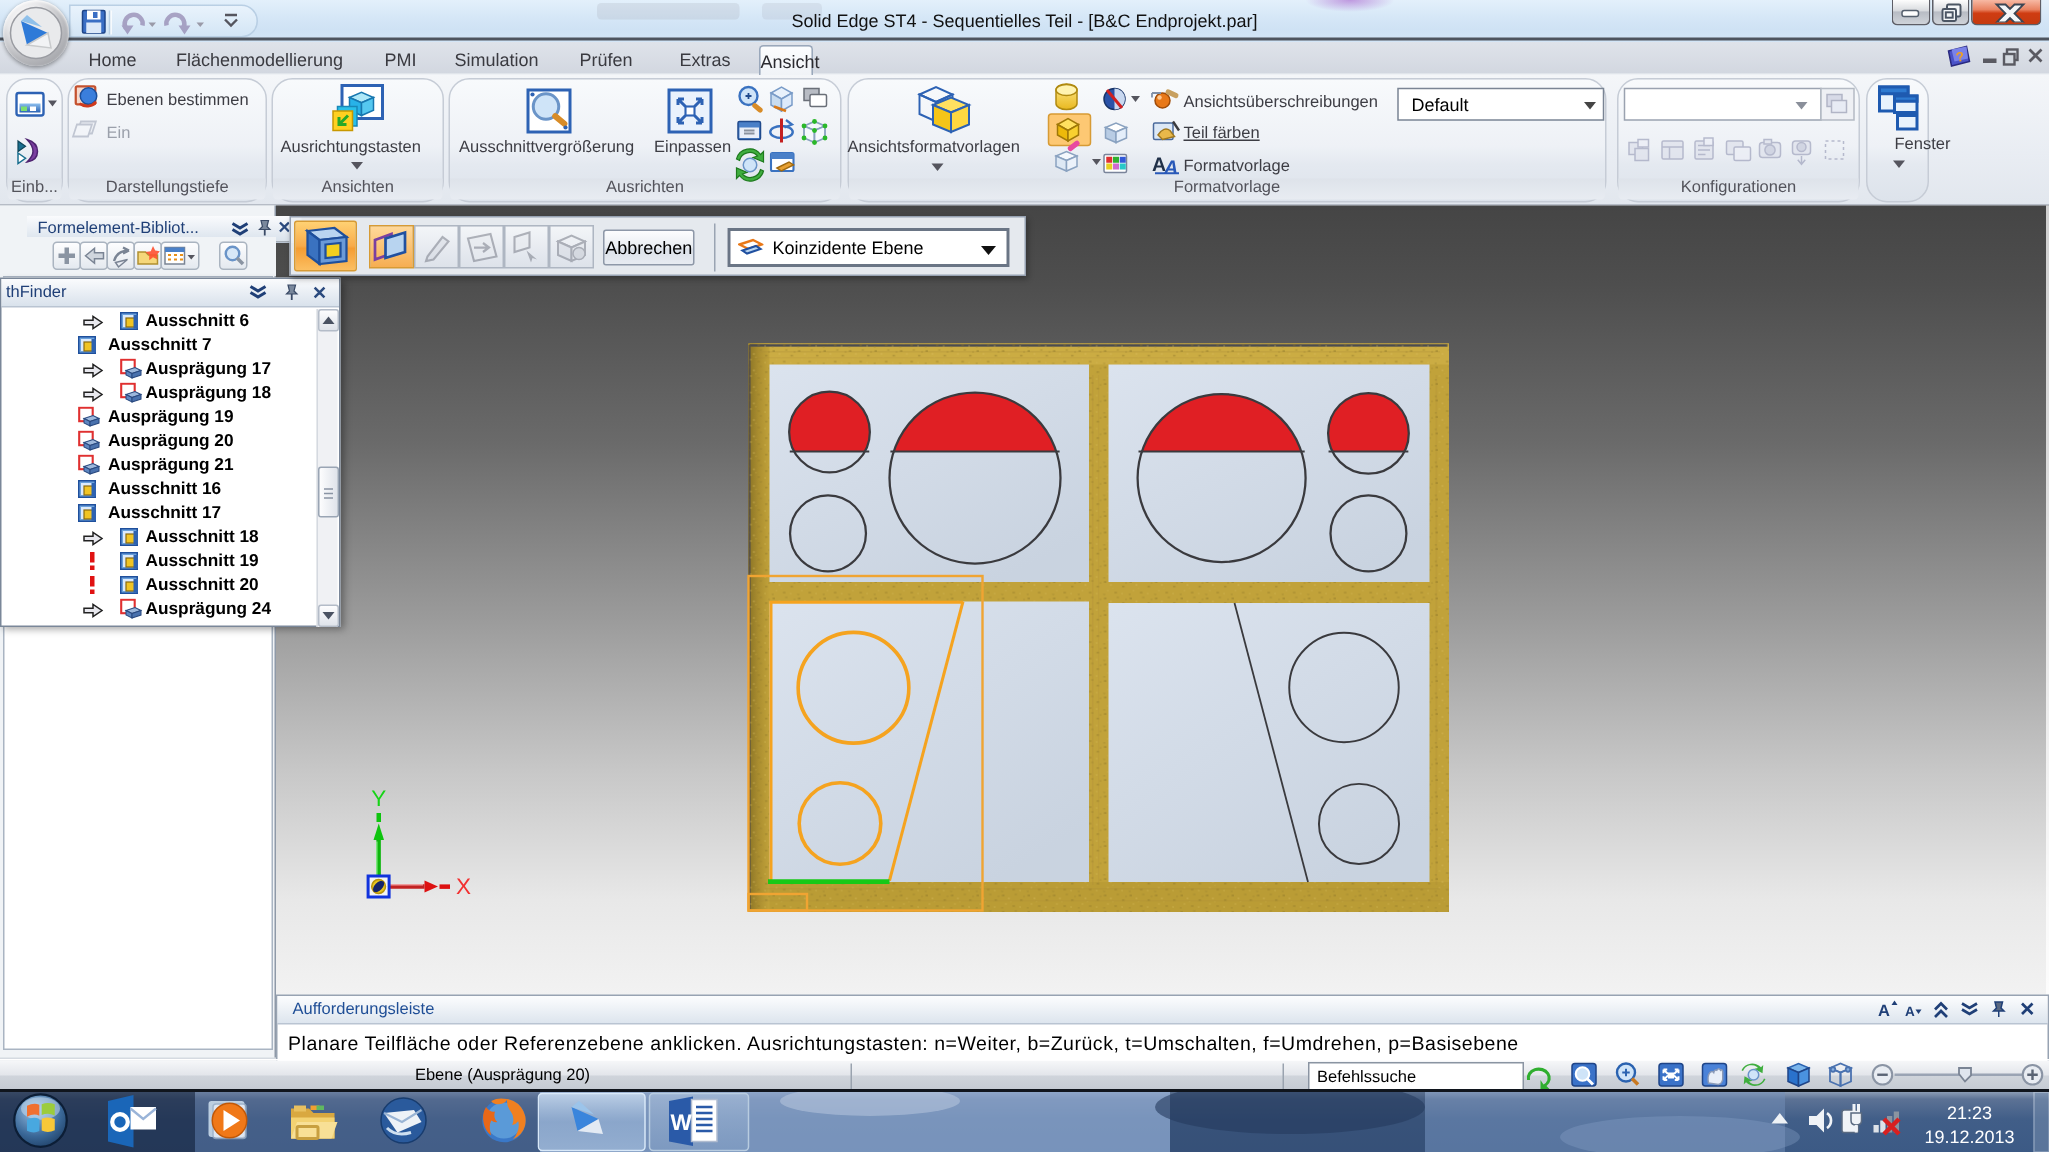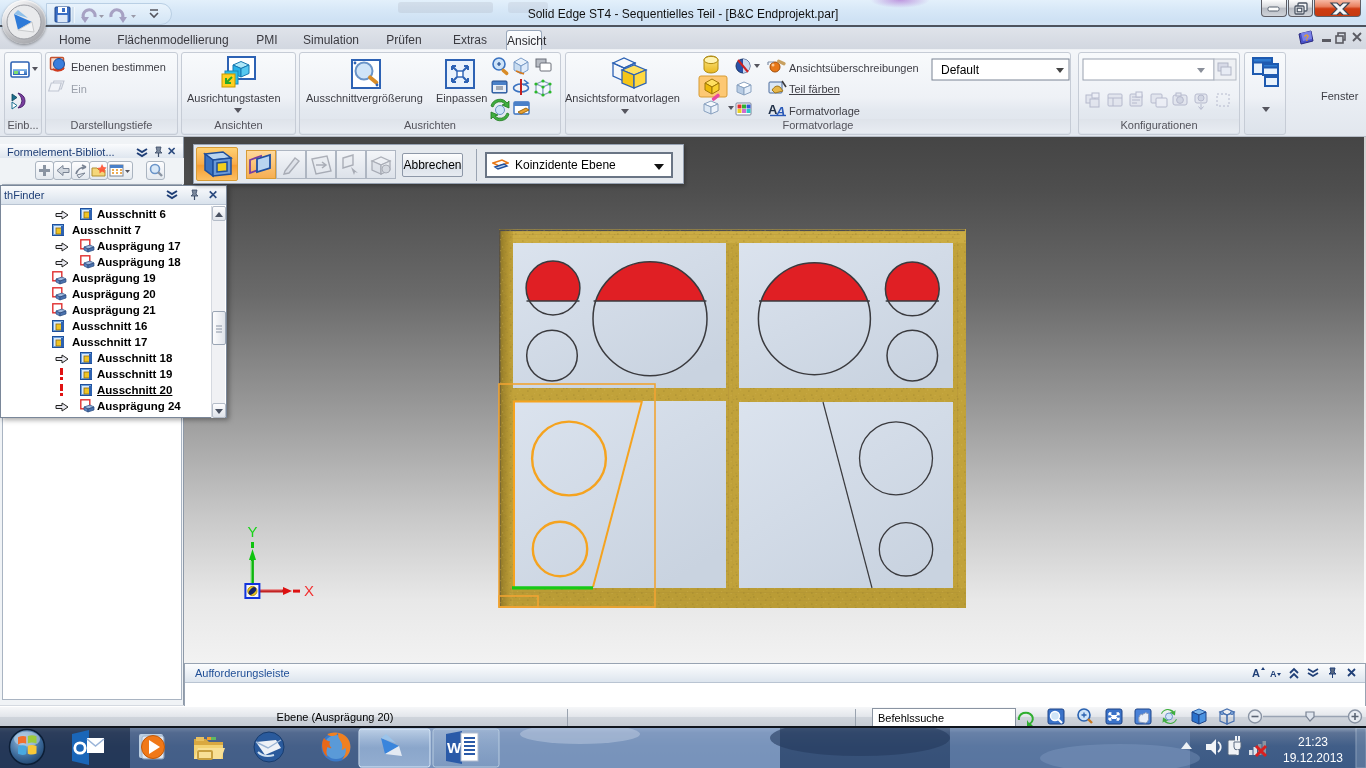--- a/index.html
+++ b/index.html
@@ -26,21 +26,21 @@
   box-shadow:0 1px 3px rgba(0,0,0,.4), inset 0 1px 2px #fff; }
 
 
 #tabrow { left:0; top:28px; width:1366px; height:22px; background:linear-gradient(180deg,#dfe3ea,#d2d7e0); border-bottom:1px solid #eef1f5;}
 .tab { position:absolute; top:30px; height:20px; font-size:12px; color:#3a3a40; text-align:center; padding-top:3px;}
 .tabsel { background:linear-gradient(180deg,#fcfdfe,#f0f3f7); border:1px solid #9aa8bb; border-bottom:none; border-radius:3px 3px 0 0; color:#2b2b30;}
 
 
 #ribbon { left:0; top:50px; width:1366px; height:87px;
   background:linear-gradient(180deg,#f4f6f9 0%,#e9edf3 60%,#e2e7ee 100%); border-bottom:1px solid #b6bcc6;}
-.rgroup { position:absolute; top:2px; height:83px; border:1px solid #c6ccd6; border-radius:3px;
+.rgroup { position:absolute; top:2px; height:83px; border:1px solid #c6ccd6; border-radius:14px;
   background:linear-gradient(180deg,#f8fafc 0%,#eef1f6 55%,#e4e9f0 70%,#dde3eb 100%); }
 .rlabel { position:absolute; bottom:1px; left:0; right:0; height:14px; text-align:center;
   font-size:11px; color:#53535b; background:linear-gradient(180deg,#dee3ea,#e8ecf2); border-radius:0 0 3px 3px;}
 .rtext { position:absolute; font-size:11px; color:#3d3d44; white-space:nowrap; }
 
 
 #leftpanel { left:0; top:137px; width:184px; height:568px; background:#f0f3f6; border-right:1px solid #8f9aa8; }
 .dockhead { position:absolute; left:0; width:100%; height:18px;
   background:linear-gradient(180deg,#fafbfd,#d9e2ec); border-bottom:1px solid #b9c4d2;
   font-size:11px; color:#1f3f77; padding:2px 0 0 7px; }
@@ -201,21 +201,21 @@
     <div class="rgroup" style="left:1244px; width:42px;"></div>
     <div class="rtext" style="left:71px; top:11px;">Ebenen bestimmen</div>
     <div class="rtext" style="left:71px; top:33px; color:#9ba0ab;">Ein</div>
     <div class="rtext" style="left:187px; top:42px;">Ausrichtungstasten</div>
     <div class="rtext" style="left:306px; top:42px;">Ausschnittvergrößerung</div>
     <div class="rtext" style="left:436px; top:42px;">Einpassen</div>
     <div class="rtext" style="left:565px; top:42px;">Ansichtsformatvorlagen</div>
     <div class="rtext" style="left:789px; top:12px;">Ansichtsüberschreibungen</div>
     <div class="rtext" style="left:789px; top:33px;text-decoration:underline;">Teil färben</div>
     <div class="rtext" style="left:789px; top:55px;">Formatvorlage</div>
-    <div class="rtext" style="left:1321px; top:40px;text-align:right;">Fenster</div>
+    <div class="rtext" style="left:1263px; top:40px;text-align:right;">Fenster</div>
     <svg width="1366" height="87" style="position:absolute;left:0;top:0;">
       <defs>
         <linearGradient id="blu" x1="0" y1="0" x2="0" y2="1">
             <stop offset="0" stop-color="#8ec0ee"></stop>
             <stop offset="1" stop-color="#2a62b4"></stop>
           </linearGradient>
         <linearGradient id="yel" x1="0" y1="0" x2="0" y2="1">
             <stop offset="0" stop-color="#ffe98a"></stop>
             <stop offset="1" stop-color="#e8b820"></stop>
           </linearGradient>
@@ -529,21 +529,21 @@
     <line x1="18" y1="74.8" x2="47" y2="74.8" stroke="#ef9c9c" stroke-width="1"></line>
     <polygon points="48,72 48,80 57,76" fill="#dd1111"></polygon>
     <rect x="58" y="74.6" width="7" height="3" fill="#dd1111"></rect>
     <text x="74" y="81" font-size="15" fill="#f23131" text-anchor="middle" font-family="Liberation Sans">X</text>
     <rect x="10.4" y="69" width="14" height="14" fill="#f4f4f4" stroke="#1133dd" stroke-width="2"></rect>
     <circle cx="17.4" cy="76" r="4.6" fill="#e8c520" stroke="#b8940e" stroke-width="1"></circle>
     <ellipse cx="17.4" cy="76" rx="4.6" ry="2.6" fill="#15246a" transform="rotate(-45 17.4 76)"></ellipse>
   </svg>
 
   <div id="leftpanel" class="abs">
-    <div class="dockhead" style="top:7px;">Formelement-Bibliot...
+    <div class="dockhead" style="top:7px;margin-left:18px;">Formelement-Bibliot...
       <span style="position:absolute;left:136px;top:4px;"><svg width="12" height="10">
             <path d="M1 1 L6 4 L11 1" stroke="#1f3f77" stroke-width="2" fill="none"></path>
             <path d="M1 5 L6 8 L11 5" stroke="#1f3f77" stroke-width="2" fill="none"></path>
           </svg></span>
       <span style="position:absolute;left:153px;top:2px;"><svg width="11" height="12">
             <path d="M3 1 h5 l-1 4 l2 2 h-7 l2 -2 z" fill="#7a889c" stroke="#3a4a66" stroke-width="0.8"></path>
             <path d="M5.5 7 v4" stroke="#3a4a66" stroke-width="1.2"></path>
           </svg></span>
       <span style="position:absolute;left:167px;top:1px;color:#2b4a7e;font-size:11px;font-weight:bold;">✕</span>
     </div>
@@ -703,21 +703,21 @@
         <svg width="8" height="14" viewBox="0 0 8 14" style="position:absolute;left:56px;top:1px;">
           <rect x="3" y="0" width="3" height="7" fill="#e01212"></rect>
           <rect x="3" y="9" width="3" height="3" fill="#e01212"></rect>
         </svg>
         <svg width="14" height="13" viewBox="0 0 14 13" style="position:absolute;left:79px;top:1px;">
           <rect x="0.5" y="0.5" width="11" height="11" fill="#6aa1dc" stroke="#1e4f9c"></rect>
           <rect x="2" y="2" width="8" height="8" fill="#dceafb"></rect>
           <rect x="4" y="4" width="6" height="6" fill="#f0c424" stroke="#8a6a10" stroke-width="0.8"></rect>
           <rect x="9" y="2" width="3" height="9" fill="#2e62b0"></rect>
         </svg>
-        <span style="position:absolute;left:96px;top:1px;text-decoration:underline;">Ausschnitt 20</span>
+        <span style="position:absolute;left:96px;top:1px;">Ausschnitt 20</span>
       </div>
       <div class="pfrow" style="top:213px;">
         <svg width="14" height="10" viewBox="0 0 14 10" style="position:absolute;left:54px;top:3px;">
           <path d="M1 3.5 L7 3.5 L7 1 L13 5 L7 9 L7 6.5 L1 6.5 Z" fill="#e8e8ee" stroke="#222" stroke-width="1"></path>
         </svg>
         <svg width="15" height="14" viewBox="0 0 15 14" style="position:absolute;left:79px;top:0px;">
           <rect x="0.8" y="0.8" width="9" height="9" fill="none" stroke="#e03030" stroke-width="1.4"></rect>
           <polygon points="4,8 10,6 14,8 8,10" fill="#9db8dc" stroke="#2a4a80" stroke-width="0.7"></polygon>
           <polygon points="4,8 8,10 8,13 4,11" fill="#5e86c0" stroke="#2a4a80" stroke-width="0.7"></polygon>
           <polygon points="8,10 14,8 14,11 8,13" fill="#4a72ae" stroke="#2a4a80" stroke-width="0.7"></polygon>
@@ -786,20 +786,21 @@
         </svg>
       <span style="position:absolute;left:28px;top:4px;font-size:12px;color:#000;">Koinzidente Ebene</span>
       <svg width="12" height="8" style="position:absolute;right:6px;top:9px;">
           <polygon points="1,1 11,1 6,7" fill="#111"></polygon>
         </svg>
     </div>
   </div>
 
   <div id="promptbar" class="abs">
     <div id="prompthead">Aufforderungsleiste</div>
+    <div id="prompttext">Planare Teilfläche oder Referenzebene anklicken. Ausrichtungstasten: n=Weiter, b=Zurück, t=Umschalten, f=Umdrehen, p=Basisebene</div>
   </div>
 
   <div id="statusbar" class="abs">
     <div style="position:absolute; left:190px; top:4px; width:290px; text-align:center; font-size:11px; color:#000;">Ebene (Ausprägung 20)</div>
     <div class="ssep" style="left:567px;"></div>
     <div class="ssep" style="left:855px;"></div>
     <div style="position:absolute; left:872px; top:1px; width:144px; height:19px; background:#fff; border:1px solid #8a94a2; font-size:11px; padding:3px 0 0 5px;">Befehlssuche</div>
   </div>
 
   <div id="taskbar" class="abs">

